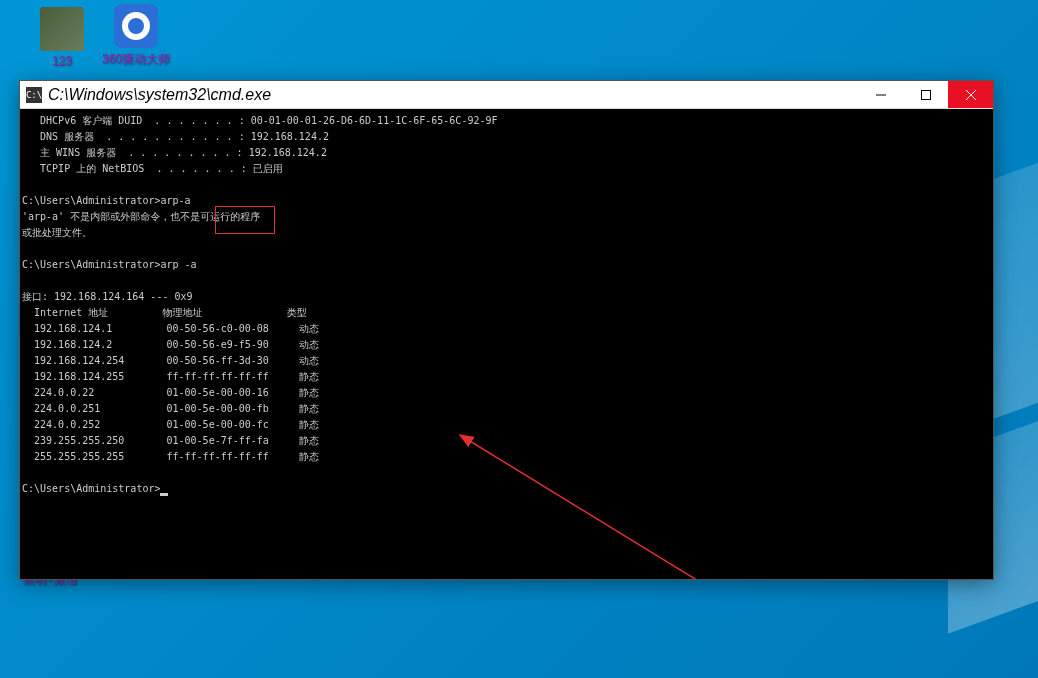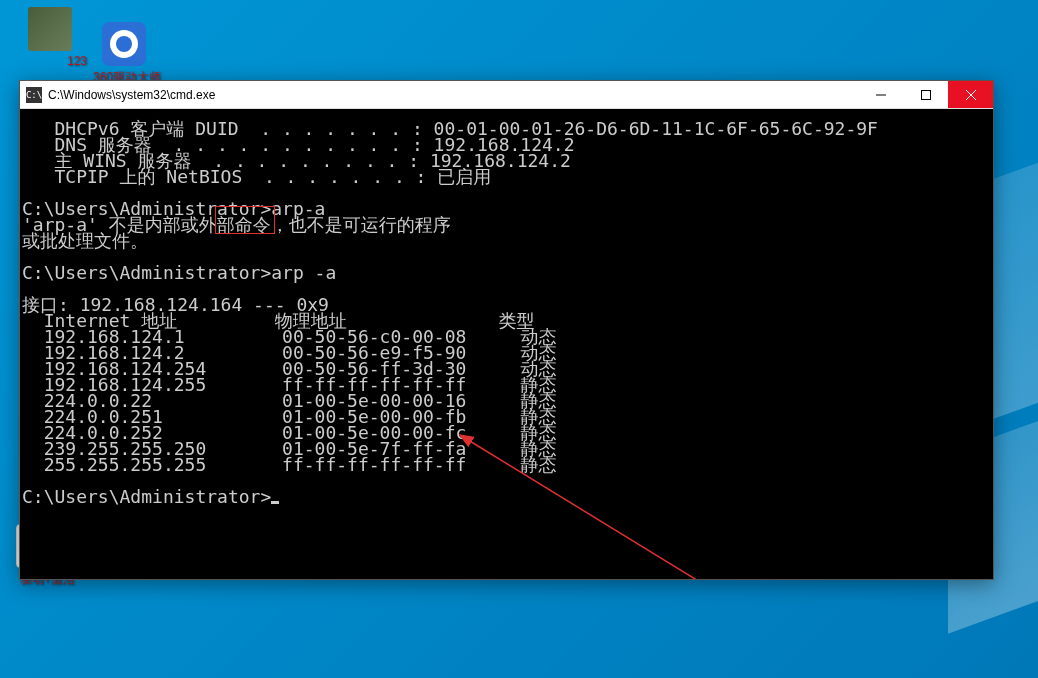--- a/index.html
+++ b/index.html
@@ -29,39 +29,40 @@
       width: 130px;
       height: 180px;
       background: linear-gradient(160deg, rgba(255,255,255,0.18), rgba(255,255,255,0.3));
       transform: skewY(-20deg);
     }
     
     
     .desktop-icon {
       position: absolute;
       width: 74px;
-      text-align: right;
-      color: #b91c1c;
+      text-align: center;
+      color: #a21caf;
       font-size: 12px;
       cursor: pointer;
+      margin-left: 12px;
     }
     .desktop-icon .icon-img {
       width: 44px;
       height: 44px;
       margin: 0 auto 3px;
       display: flex;
       align-items: center;
       justify-content: center;
     }
     .icon-123 { left: 13px; top: 7px; }
     .icon-123 .icon-img {
       background: linear-gradient(135deg, #4a5d3a, #6a7d5a);
       border-radius: 3px;
     }
-    .icon-360 { left: 87px; top: 22px; }
+    .icon-360 { left: 87px; top: 4px; }
     .icon-360 .icon-img {
       background: #2a6ed6;
       border-radius: 8px;
     }
     .icon-360 .gear {
       width: 28px;
       height: 28px;
       background: white;
       border-radius: 50%;
       position: relative;
@@ -111,23 +112,24 @@
       background: #333;
       margin-right: 6px;
       display: flex;
       align-items: center;
       justify-content: center;
       font-size: 9px;
       color: white;
       font-family: monospace;
     }
     .titlebar-text {
-      font-size: 12px;
+      font-size: 16px;
       color: #000;
       flex: 1;
+      font-style: italic;
     }
     .window-controls {
       display: flex;
       height: 100%;
     }
     .win-btn {
       width: 45px;
       height: 100%;
       display: flex;
       align-items: center;
@@ -139,23 +141,23 @@
       background: #e81123;
       color: white;
     }
     .win-btn svg { width: 10px; height: 10px; }
     
     .terminal-body {
       flex: 1;
       background: #000;
       color: #ccc;
       font-family: "NSimSun", "SimSun", "Consolas", monospace;
-      font-size: 18px;
+      font-size: 10px;
       line-height: 16px;
-      padding: 12px 2px;
+      padding: 4px 2px;
       white-space: pre;
       overflow: hidden;
       position: relative;
       letter-spacing: 0;
     }
     
     .red-box {
       position: absolute;
       border: 1px solid #e03030;
       pointer-events: none;

